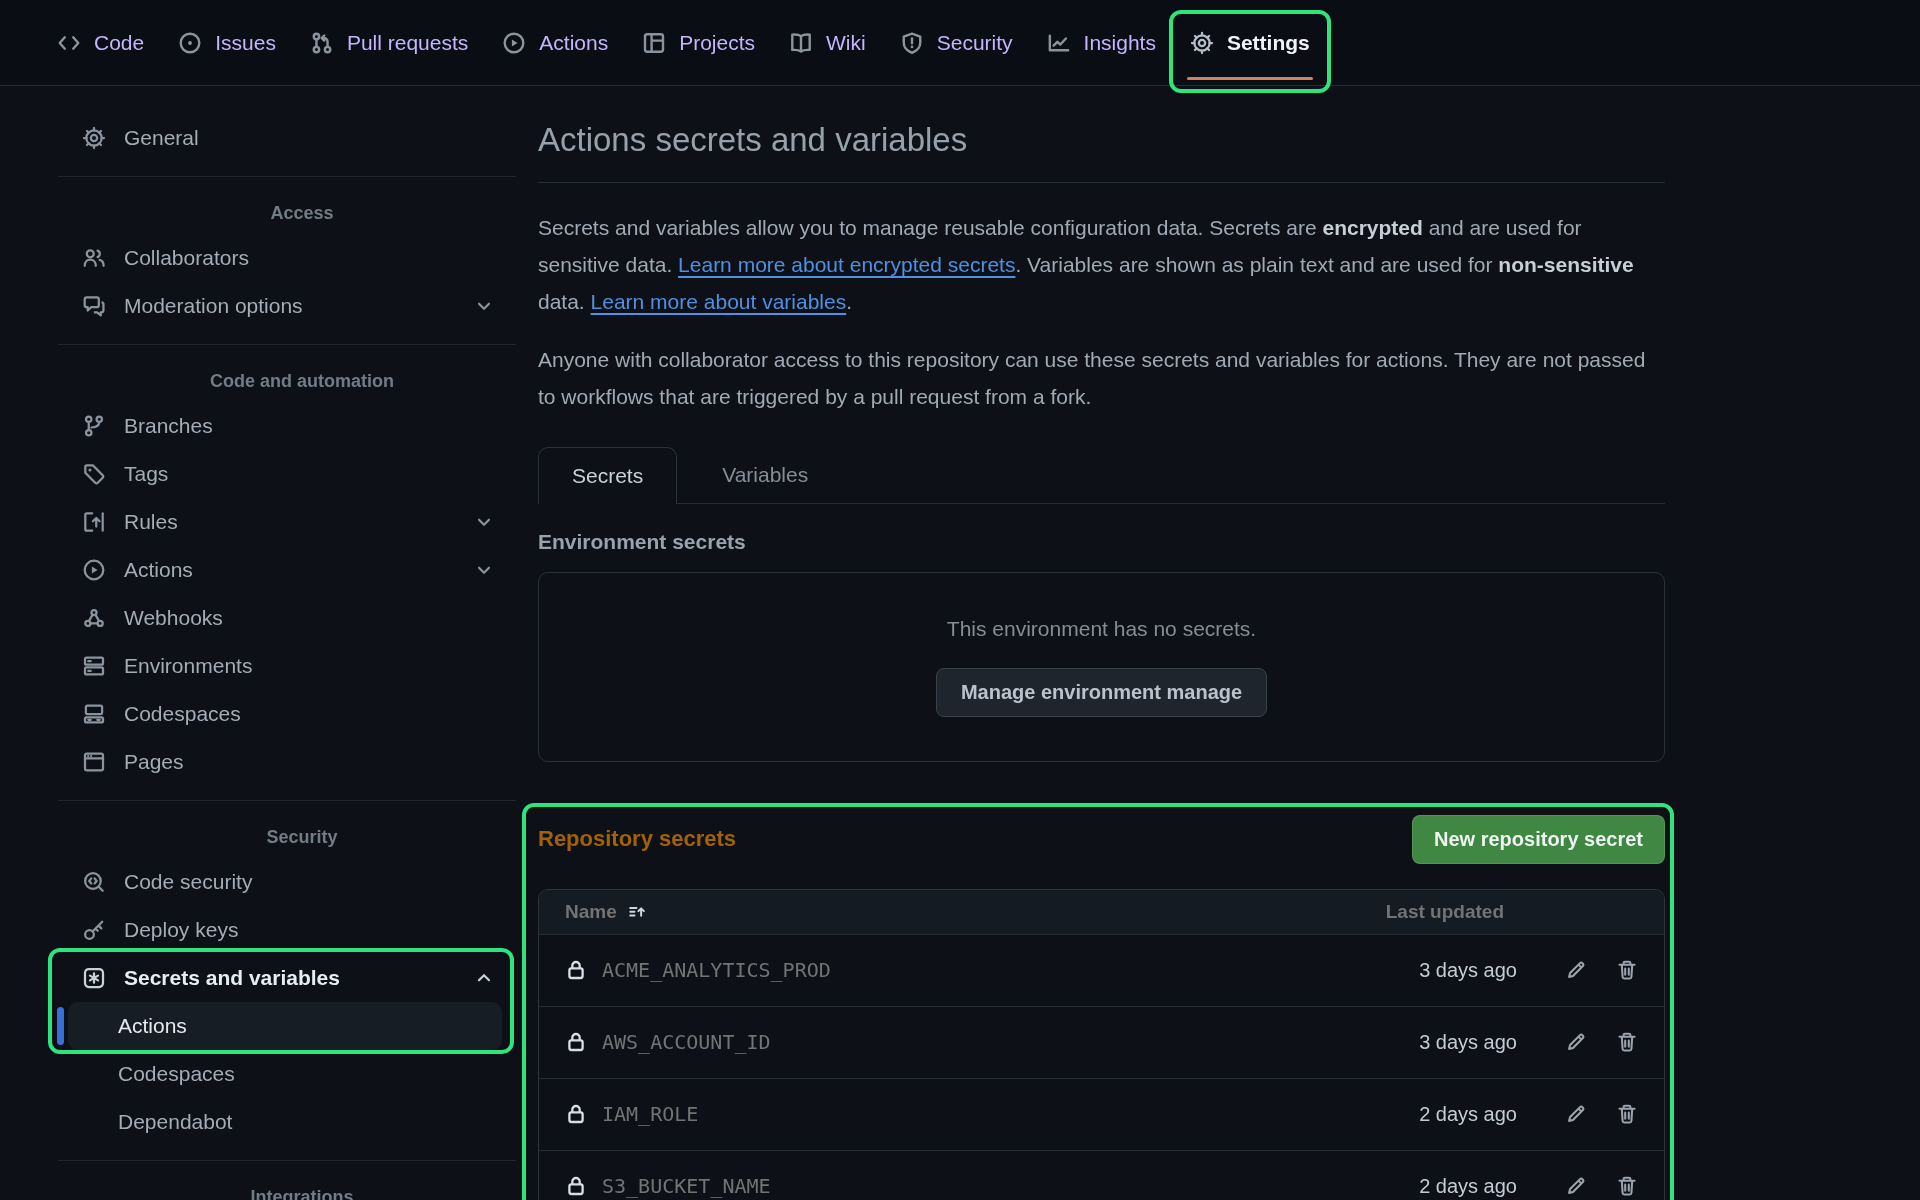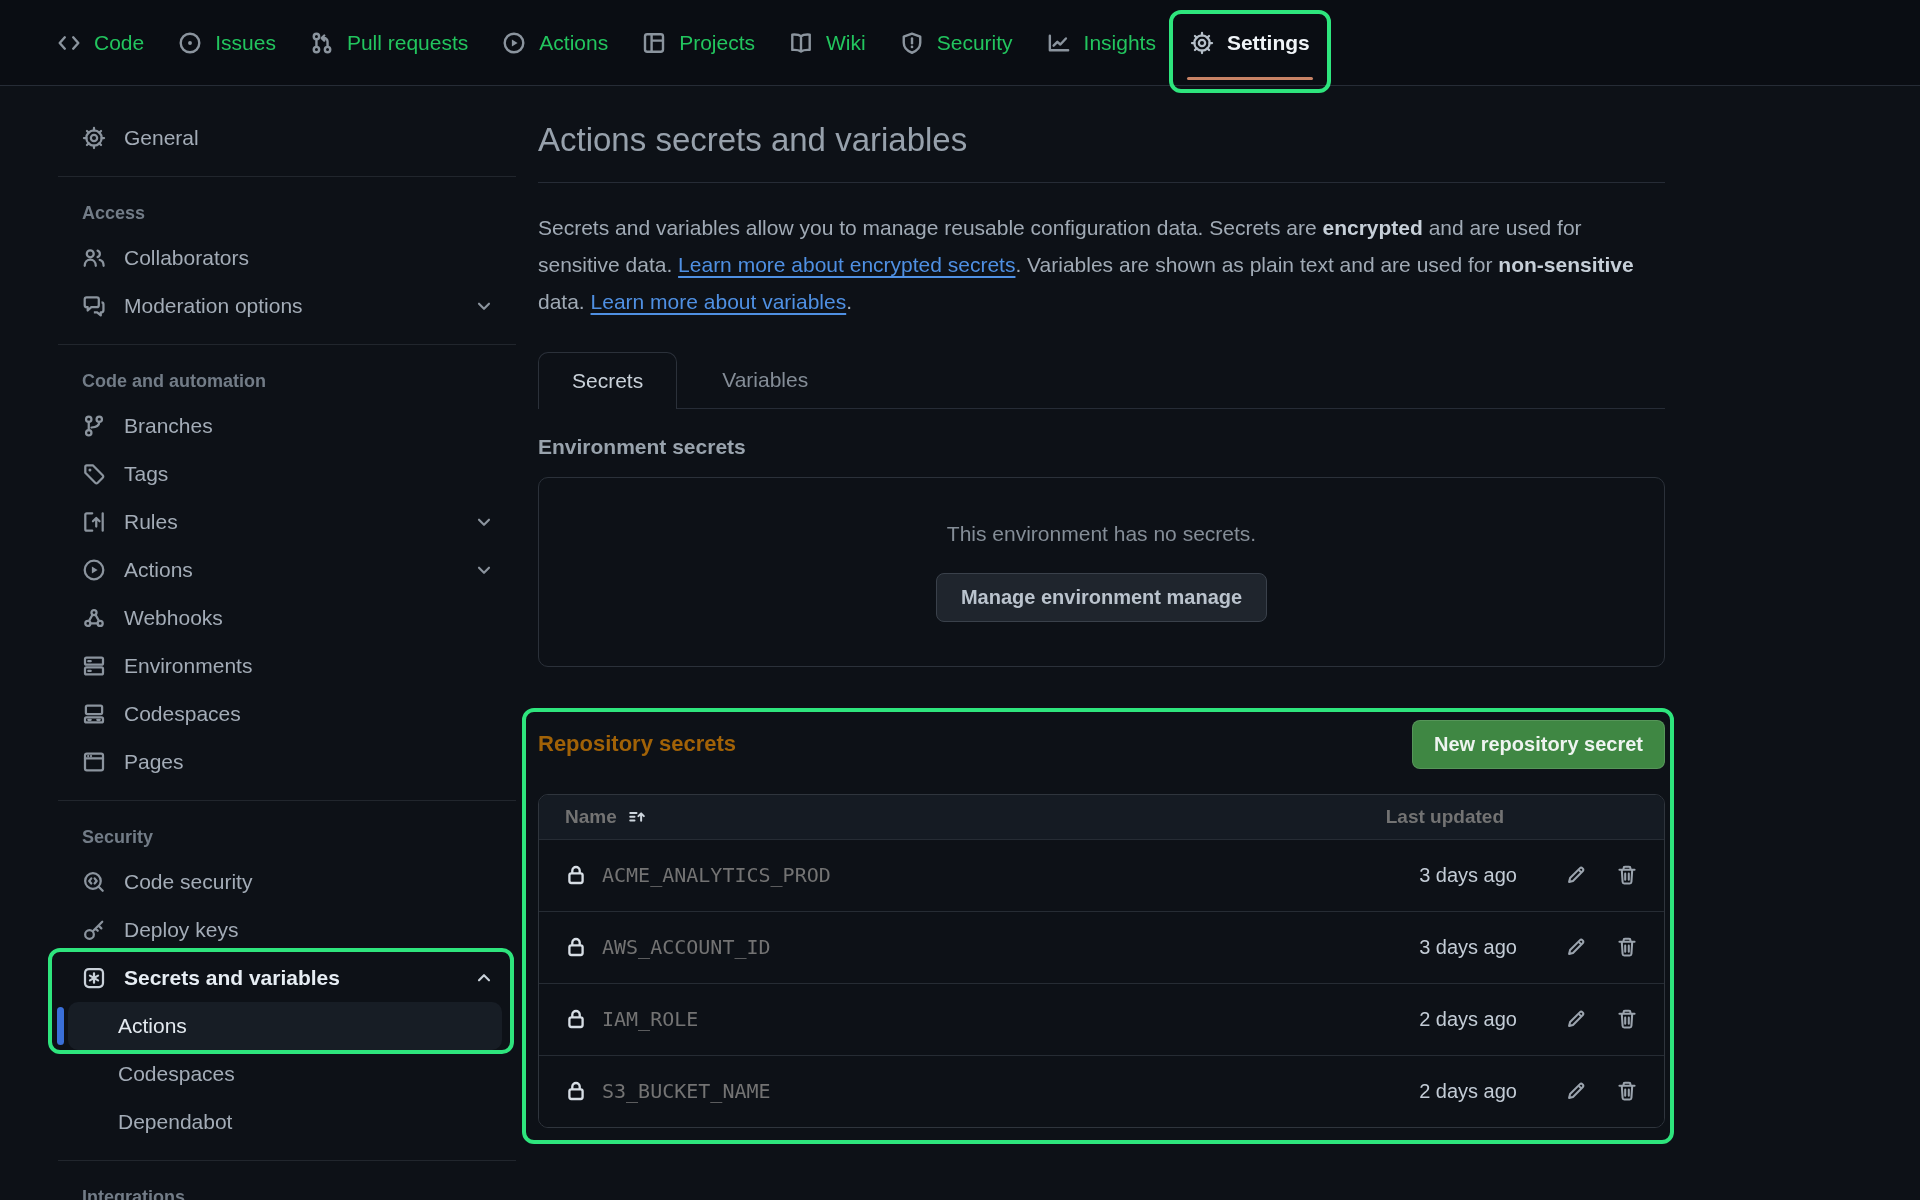--- a/index.html
+++ b/index.html
@@ -22,40 +22,41 @@
   .ico{display:flex;align-items:center;justify-content:center;flex:none;}
 
   
   .topnav{
     position:absolute;top:0;left:0;right:0;height:86px;
     background:#0a0d13;border-bottom:1px solid #262c36;
     display:flex;align-items:center;padding-left:40px;
   }
   .nav-item{
     display:flex;align-items:center;gap:13px;padding:0 17px;height:86px;
-    color:#22c55e;font-size:21px;cursor:pointer;position:relative;white-space:nowrap;
+    color:#c4b5fd;font-size:21px;cursor:pointer;position:relative;white-space:nowrap;
   }
   .nav-item .ico{color:#8b949e;}
   .nav-item.active{color:#f0f4f8;font-weight:bold;}
   .nav-item.active .ico{color:#b6bfc9;}
   .tab-underline{
     position:absolute;left:14px;right:14px;bottom:6px;height:3px;border-radius:3px;
     background:var(--active-tab-underline);
   }
 
   
   .annot{
     position:absolute;border:4px solid var(--annotation-green);
     border-radius:12px;pointer-events:none;z-index:60;
   }
 
   
   .sidebar{
     position:absolute;top:86px;left:0;width:522px;height:1114px;
     padding:28px 0 0 58px;
+    text-align:center;
   }
   .sb-item{
     display:flex;align-items:center;height:48px;padding-left:24px;gap:18px;
     color:#a3acb7;font-size:21px;cursor:pointer;border-radius:8px;white-space:nowrap;
   }
   .sb-item .ico{width:24px;height:24px;color:#8b949e;}
   .sb-item.emph{color:#e6edf3;font-weight:bold;}
   .sb-item.emph .ico{color:#c9d1d9;}
   .sb-chevron{margin-left:auto;margin-right:26px;color:#8b949e;}
   .sb-divider{height:1px;background:#21262d;margin:14px 6px 0 0;}
@@ -420,20 +421,21 @@
 
 <main class="main">
 
   <h1 class="page-title">Actions secrets and variables</h1>
   <div class="title-divider"></div>
 
   <p class="intro">
     <span>Secrets and variables allow you to manage reusable configuration data. Secrets are </span><span class="b">encrypted</span><span> and are used for sensitive data. </span><a class="lnk">Learn more about encrypted secrets</a><span>. Variables are shown as plain text and are used for </span><span class="b">non-sensitive</span><span> data. </span><a class="lnk">Learn more about variables</a><span>.</span>
   </p>
 
+  <p class="intro second">Anyone with collaborator access to this repository can use these secrets and variables for actions. They are not passed to workflows that are triggered by a pull request from a fork.</p>
 
   <div class="tabstrip">
     <div class="tab-active">Secrets</div>
     <div class="tab-inactive">Variables</div>
   </div>
 
   <h2 class="section-heading">Environment secrets</h2>
 
   <div class="env-box">
     <div class="env-empty">This environment has no secrets.</div>

